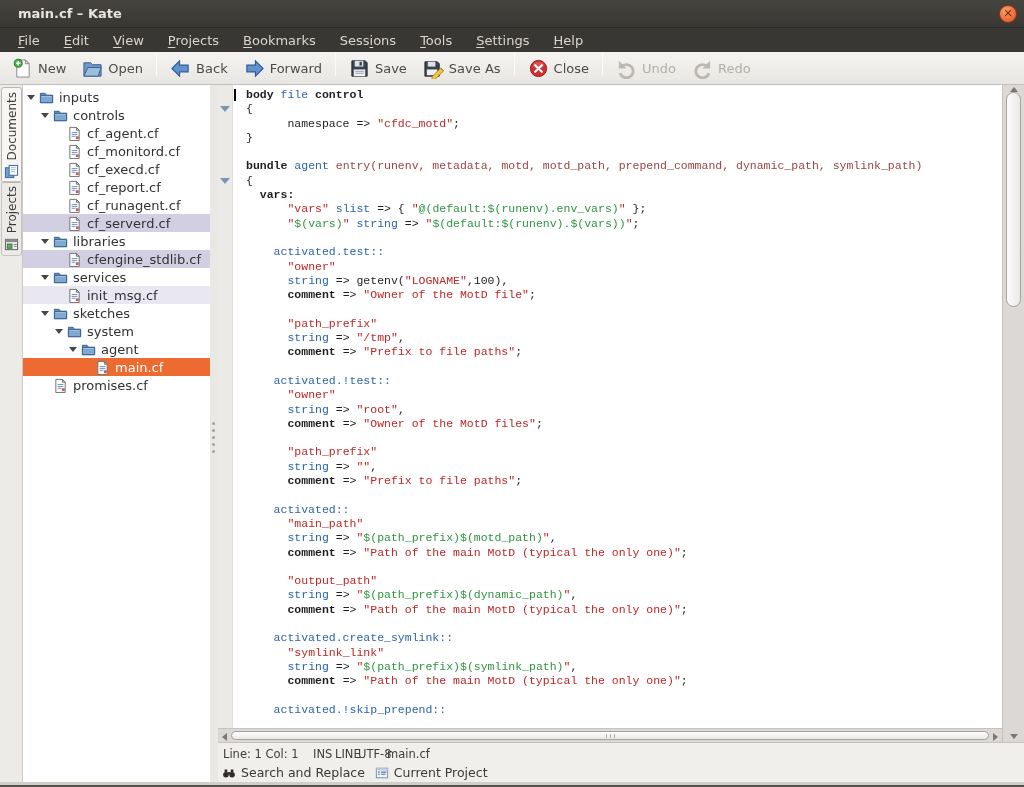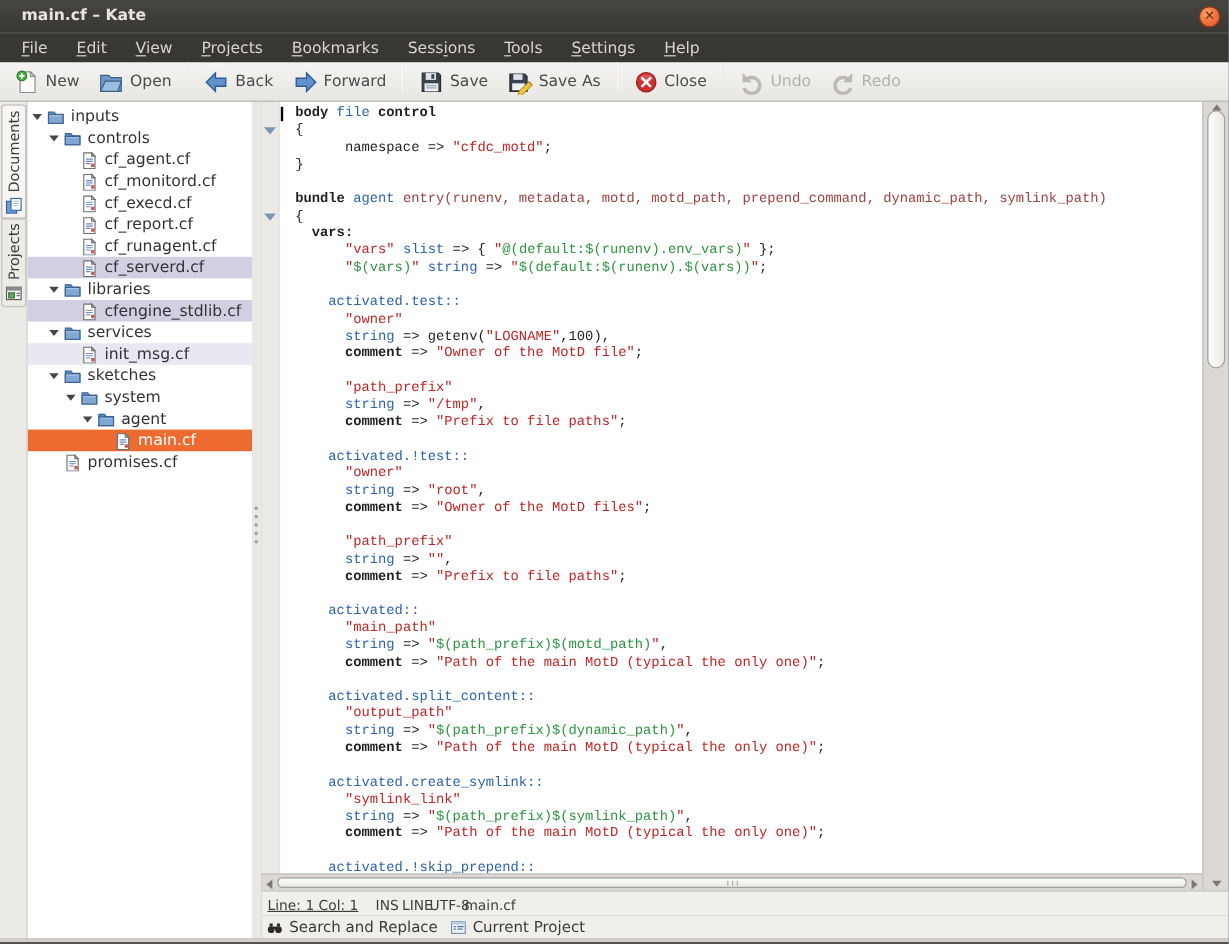--- a/index.html
+++ b/index.html
@@ -90,21 +90,21 @@
     background:linear-gradient(#fdfdfd,#ebe9e6); border:1px solid #a5a29d; border-radius:5px; }
   .hgrip { position:absolute; left:50%; top:2px; width:9px; height:4px; margin-left:-4px;
     border-left:1px solid #b0ada8; border-right:1px solid #b0ada8; }
   .hgrip i { display:block; width:1px; height:4px; background:#b0ada8; margin:0 auto; }
   .ha-left { left:4px; top:4px; border-top:4px solid transparent; border-bottom:4px solid transparent; border-right:5px solid #7b7874; }
   .ha-right { right:4px; top:4px; border-top:4px solid transparent; border-bottom:4px solid transparent; border-left:5px solid #7b7874; }
   
   .statusbar { position:absolute; left:0; top:657px; width:806px; height:21px;
     background:#f1efec; border-top:1px solid #c6c3be; font-size:11.5px; color:#3d3d3d; }
   .statusbar span { position:absolute; top:4px; }
-  .sb-linecol { left:5px;text-decoration:underline; }
+  .sb-linecol { left:5px; }
   .sb-mode { left:95px; }
   .sb-eol { left:117px; }
   .sb-enc { left:140px; }
   .sb-file { left:169px; }
   .bottombar { position:absolute; left:0; top:678px; width:806px; height:19px;
     background:#f1efec; display:flex; align-items:center; padding-left:4px; }
   .bb-btn { display:flex; align-items:center; gap:5px; margin-right:10px; font-size:12.5px; color:#3a3a3a; }
   .bb-icon { width:14px; height:14px; }
   .bb-icon svg { width:14px; height:14px; display:block; }
   
@@ -512,21 +512,20 @@
             <div class="code-line"></div>
             <div class="code-line"><span class="cs-n">      </span><span class="cs-s">"path_prefix"</span></div>
             <div class="code-line"><span class="cs-n">      </span><span class="cs-t">string</span><span class="cs-n"> =&gt; </span><span class="cs-s">""</span><span class="cs-n">,</span></div>
             <div class="code-line"><span class="cs-n">      </span><span class="cs-k">comment</span><span class="cs-n"> =&gt; </span><span class="cs-s">"Prefix to file paths"</span><span class="cs-n">;</span></div>
             <div class="code-line"></div>
             <div class="code-line"><span class="cs-n">    </span><span class="cs-t">activated::</span></div>
             <div class="code-line"><span class="cs-n">      </span><span class="cs-s">"main_path"</span></div>
             <div class="code-line"><span class="cs-n">      </span><span class="cs-t">string</span><span class="cs-n"> =&gt; </span><span class="cs-s">"</span><span class="cs-i">$(path_prefix)$(motd_path)</span><span class="cs-s">"</span><span class="cs-n">,</span></div>
             <div class="code-line"><span class="cs-n">      </span><span class="cs-k">comment</span><span class="cs-n"> =&gt; </span><span class="cs-s">"Path of the main MotD (typical the only one)"</span><span class="cs-n">;</span></div>
             <div class="code-line"></div>
-            <div class="code-line"><span class="cs-n">    </span><span class="cs-t">activated.split_content::</span></div>
             <div class="code-line"><span class="cs-n">      </span><span class="cs-s">"output_path"</span></div>
             <div class="code-line"><span class="cs-n">      </span><span class="cs-t">string</span><span class="cs-n"> =&gt; </span><span class="cs-s">"</span><span class="cs-i">$(path_prefix)$(dynamic_path)</span><span class="cs-s">"</span><span class="cs-n">,</span></div>
             <div class="code-line"><span class="cs-n">      </span><span class="cs-k">comment</span><span class="cs-n"> =&gt; </span><span class="cs-s">"Path of the main MotD (typical the only one)"</span><span class="cs-n">;</span></div>
             <div class="code-line"></div>
             <div class="code-line"><span class="cs-n">    </span><span class="cs-t">activated.create_symlink::</span></div>
             <div class="code-line"><span class="cs-n">      </span><span class="cs-s">"symlink_link"</span></div>
             <div class="code-line"><span class="cs-n">      </span><span class="cs-t">string</span><span class="cs-n"> =&gt; </span><span class="cs-s">"</span><span class="cs-i">$(path_prefix)$(symlink_path)</span><span class="cs-s">"</span><span class="cs-n">,</span></div>
             <div class="code-line"><span class="cs-n">      </span><span class="cs-k">comment</span><span class="cs-n"> =&gt; </span><span class="cs-s">"Path of the main MotD (typical the only one)"</span><span class="cs-n">;</span></div>
             <div class="code-line"></div>
             <div class="code-line"><span class="cs-n">    </span><span class="cs-t">activated.!skip_prepend::</span></div>

